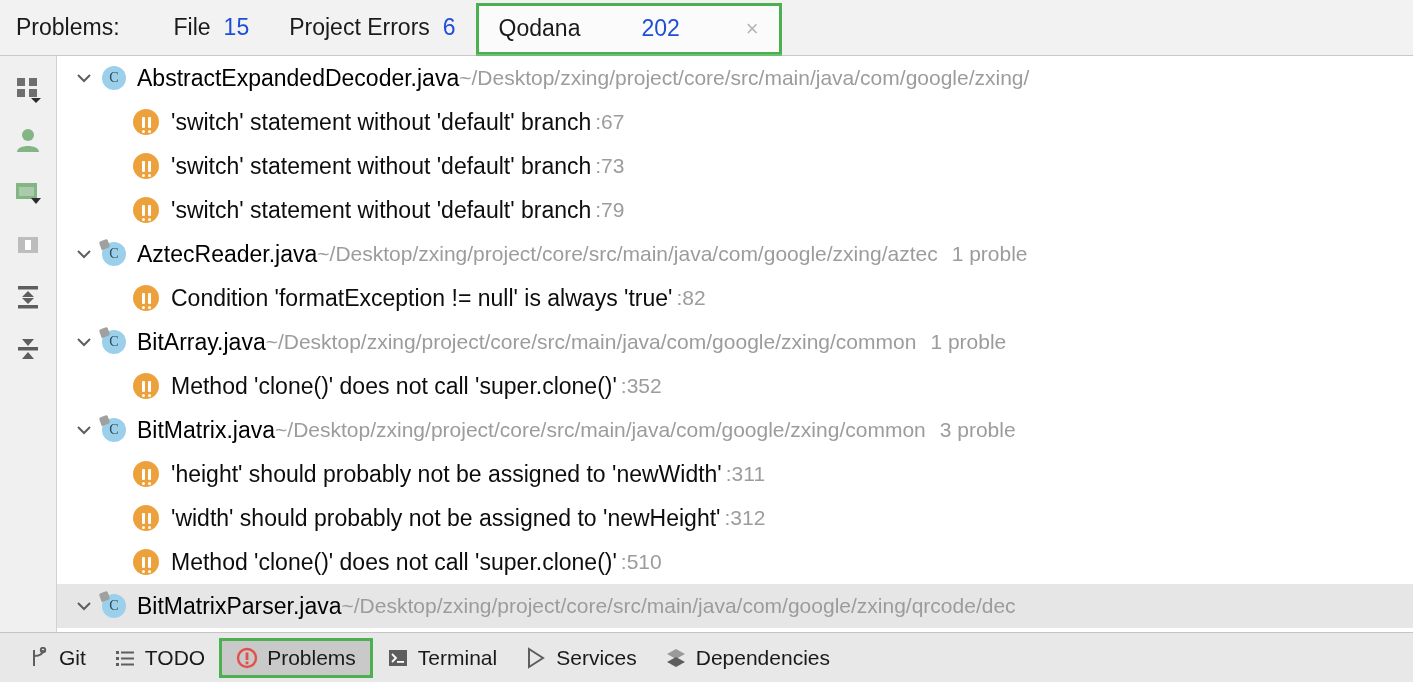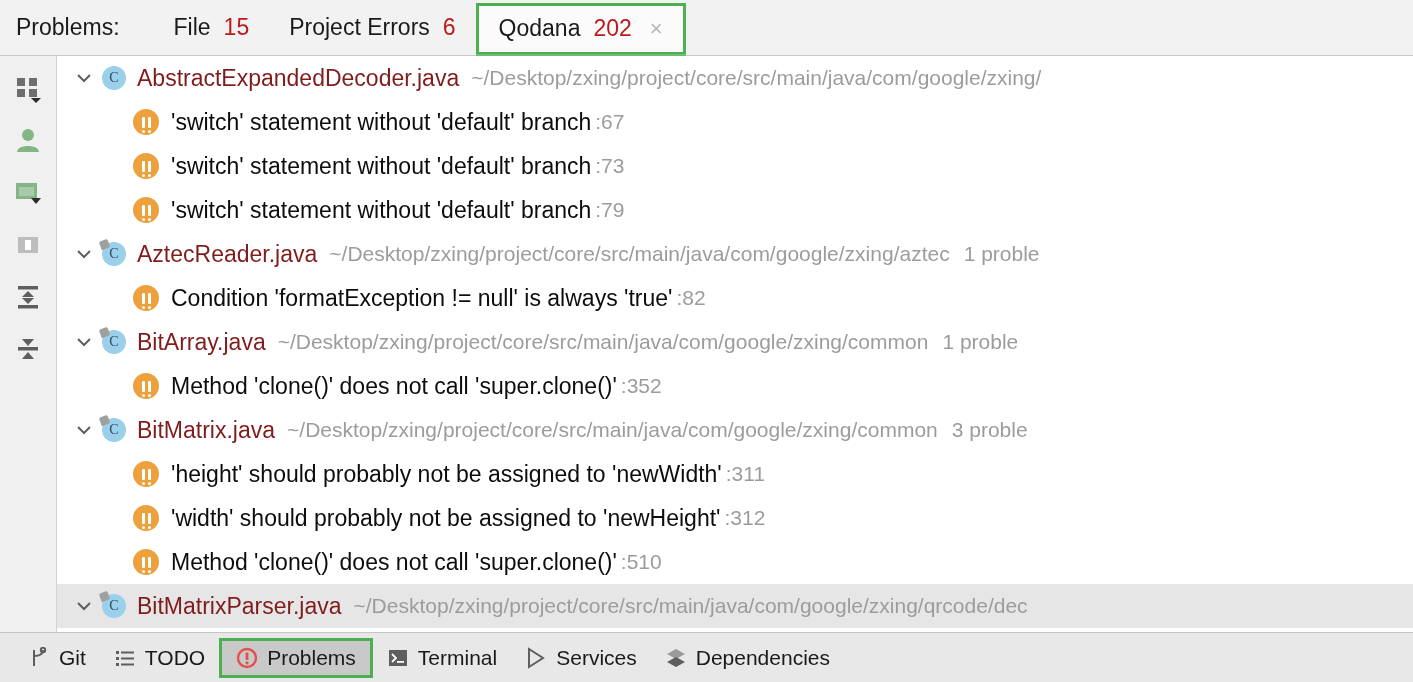--- a/index.html
+++ b/index.html
@@ -47,28 +47,29 @@
     cursor: default;
     white-space: nowrap;
     position: relative;
   }
   .tab-label {
     font-size: 23px;
     color: #1a1a1a;
   }
   .tab-count {
     font-size: 23px;
-    color: #b91c1c;
+    color: #1d4ed8;
     margin-left: 13px;
   }
   .tab.selected {
     background: #fbfbfb;
     border: 3px solid #4caf50;
     height: 52px;
     margin-top: 2px;
+    gap: 48px;
   }
   .tab.selected::after {
     content: "";
     position: absolute;
     left: -3px; right: -3px;
     bottom: -6px;
     height: 4px;
     background: #6cbf72;
   }
   .tab-close {
@@ -189,22 +190,21 @@
     content: "";
     position: absolute;
     left: 0; top: 13px;
     width: 3px; height: 3px;
     background: #ffffff;
     border-radius: 50%;
   }
 
   .fname {
     font-size: 23px;
-    color: #7f1d1d;
-    margin-right: 12px;
+    color: #000000;
   }
   .fpath {
     font-size: 21px;
     color: #9c9c9c;
     margin-right: 14px;
   }
   .fcount {
     font-size: 21px;
     color: #9c9c9c;
   }

